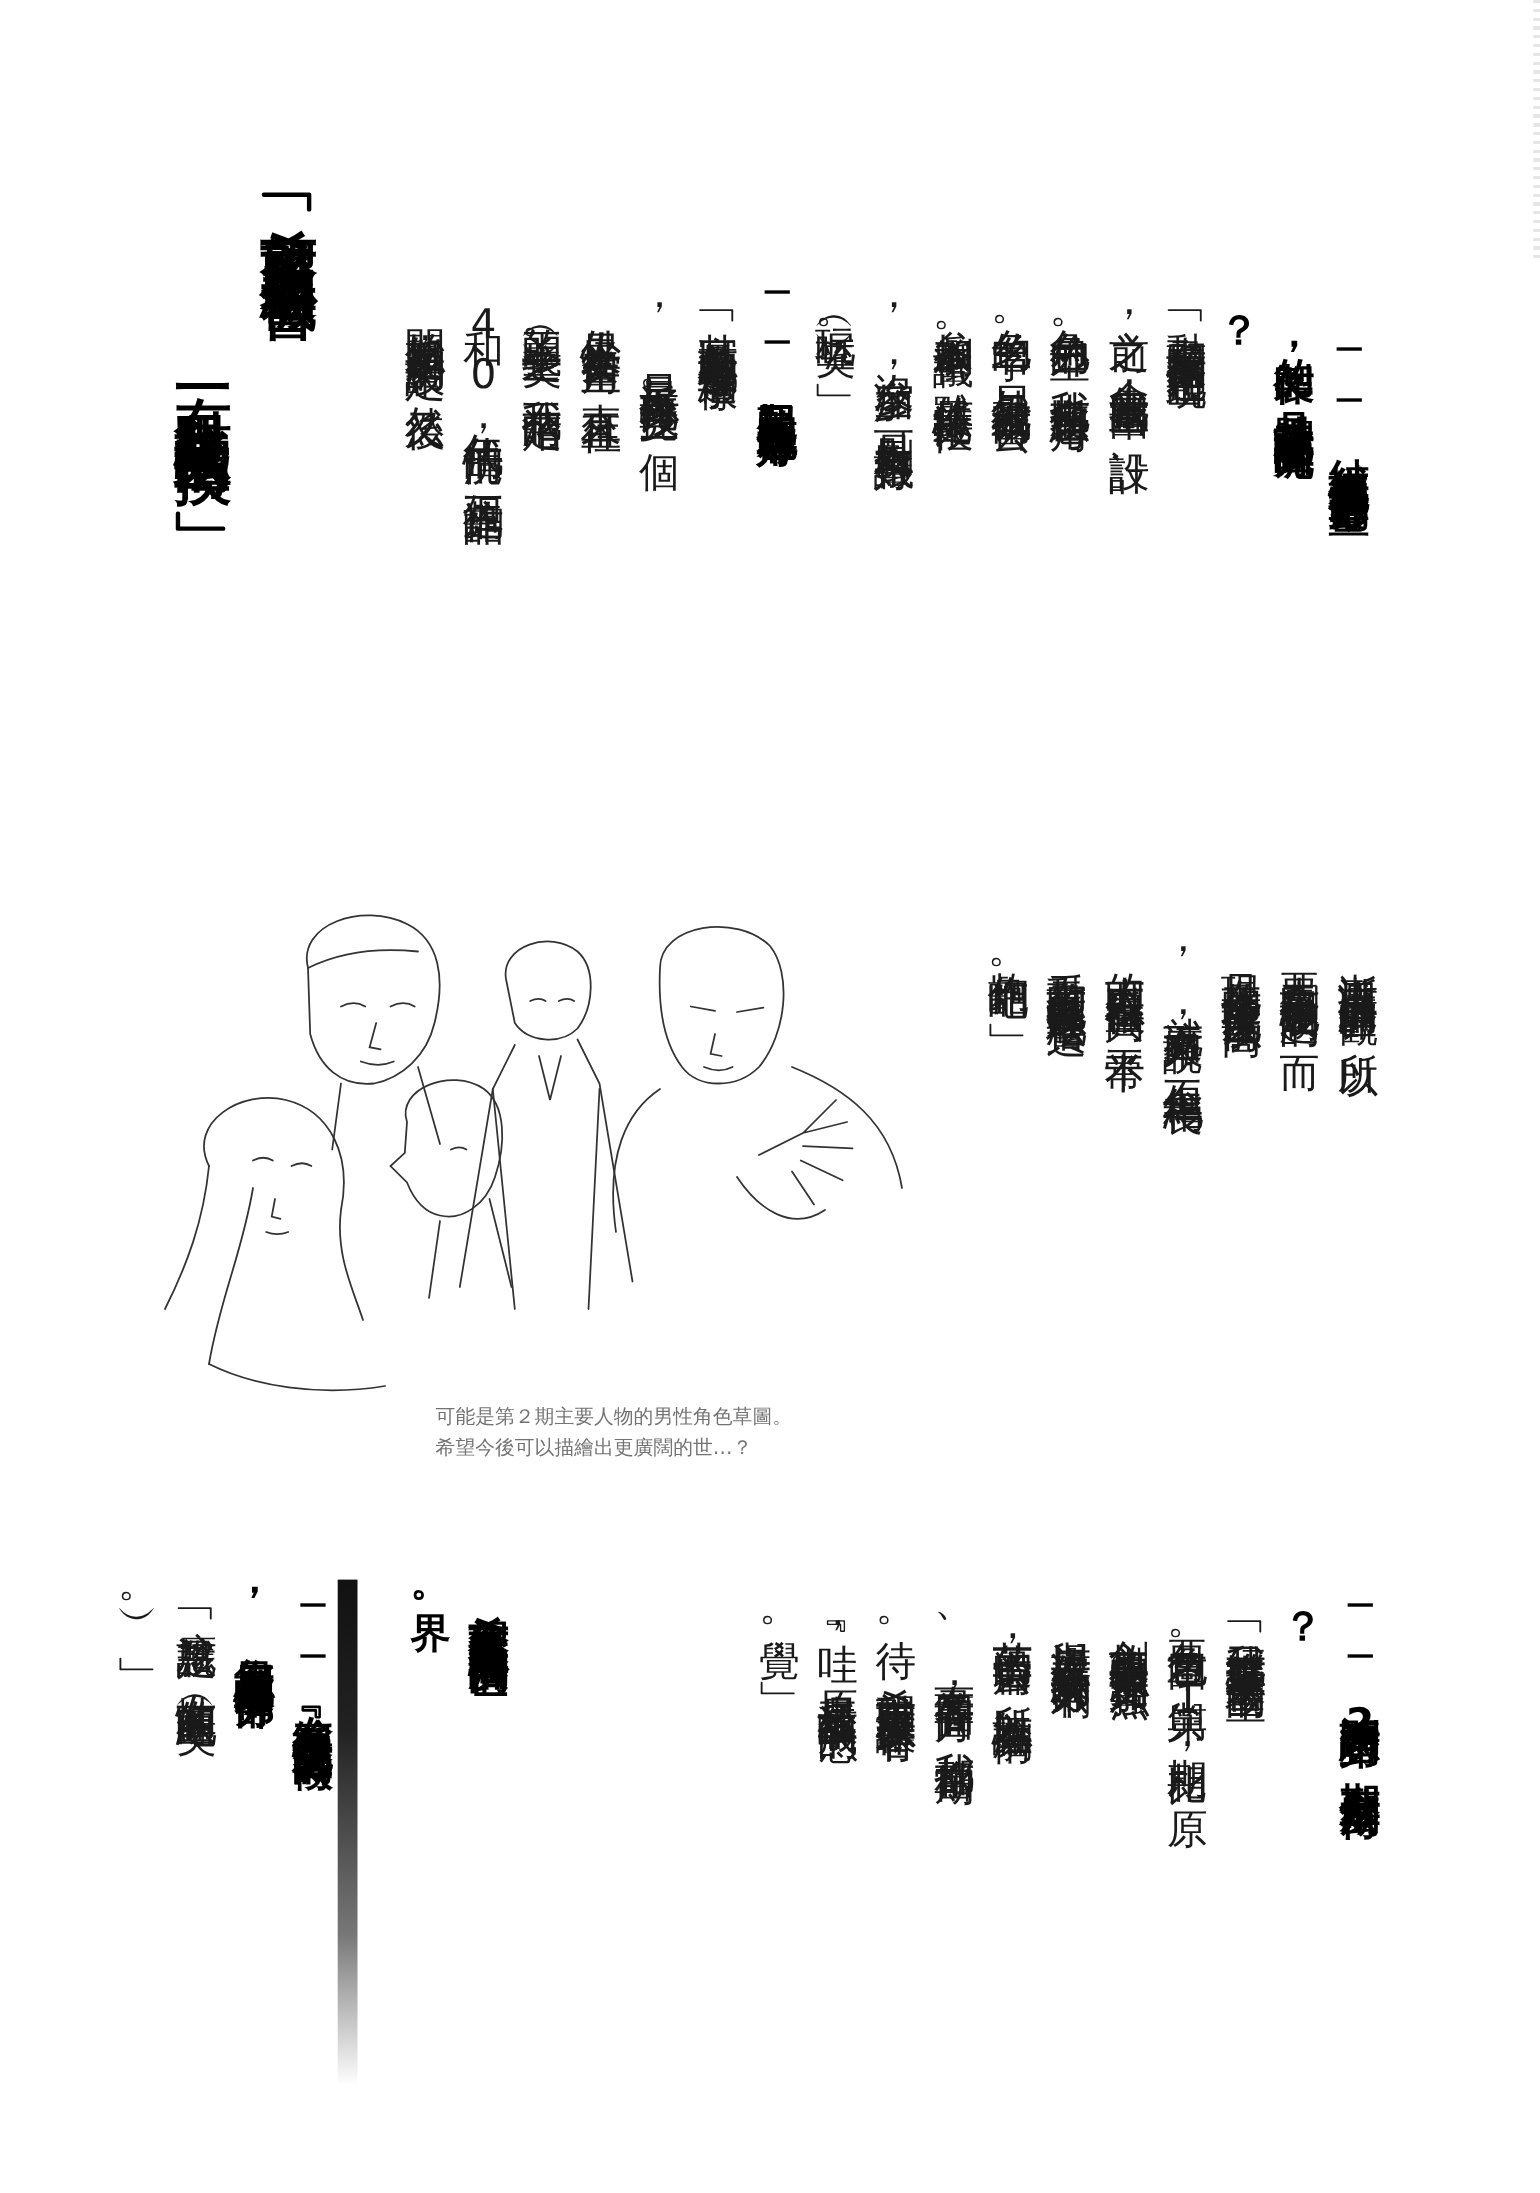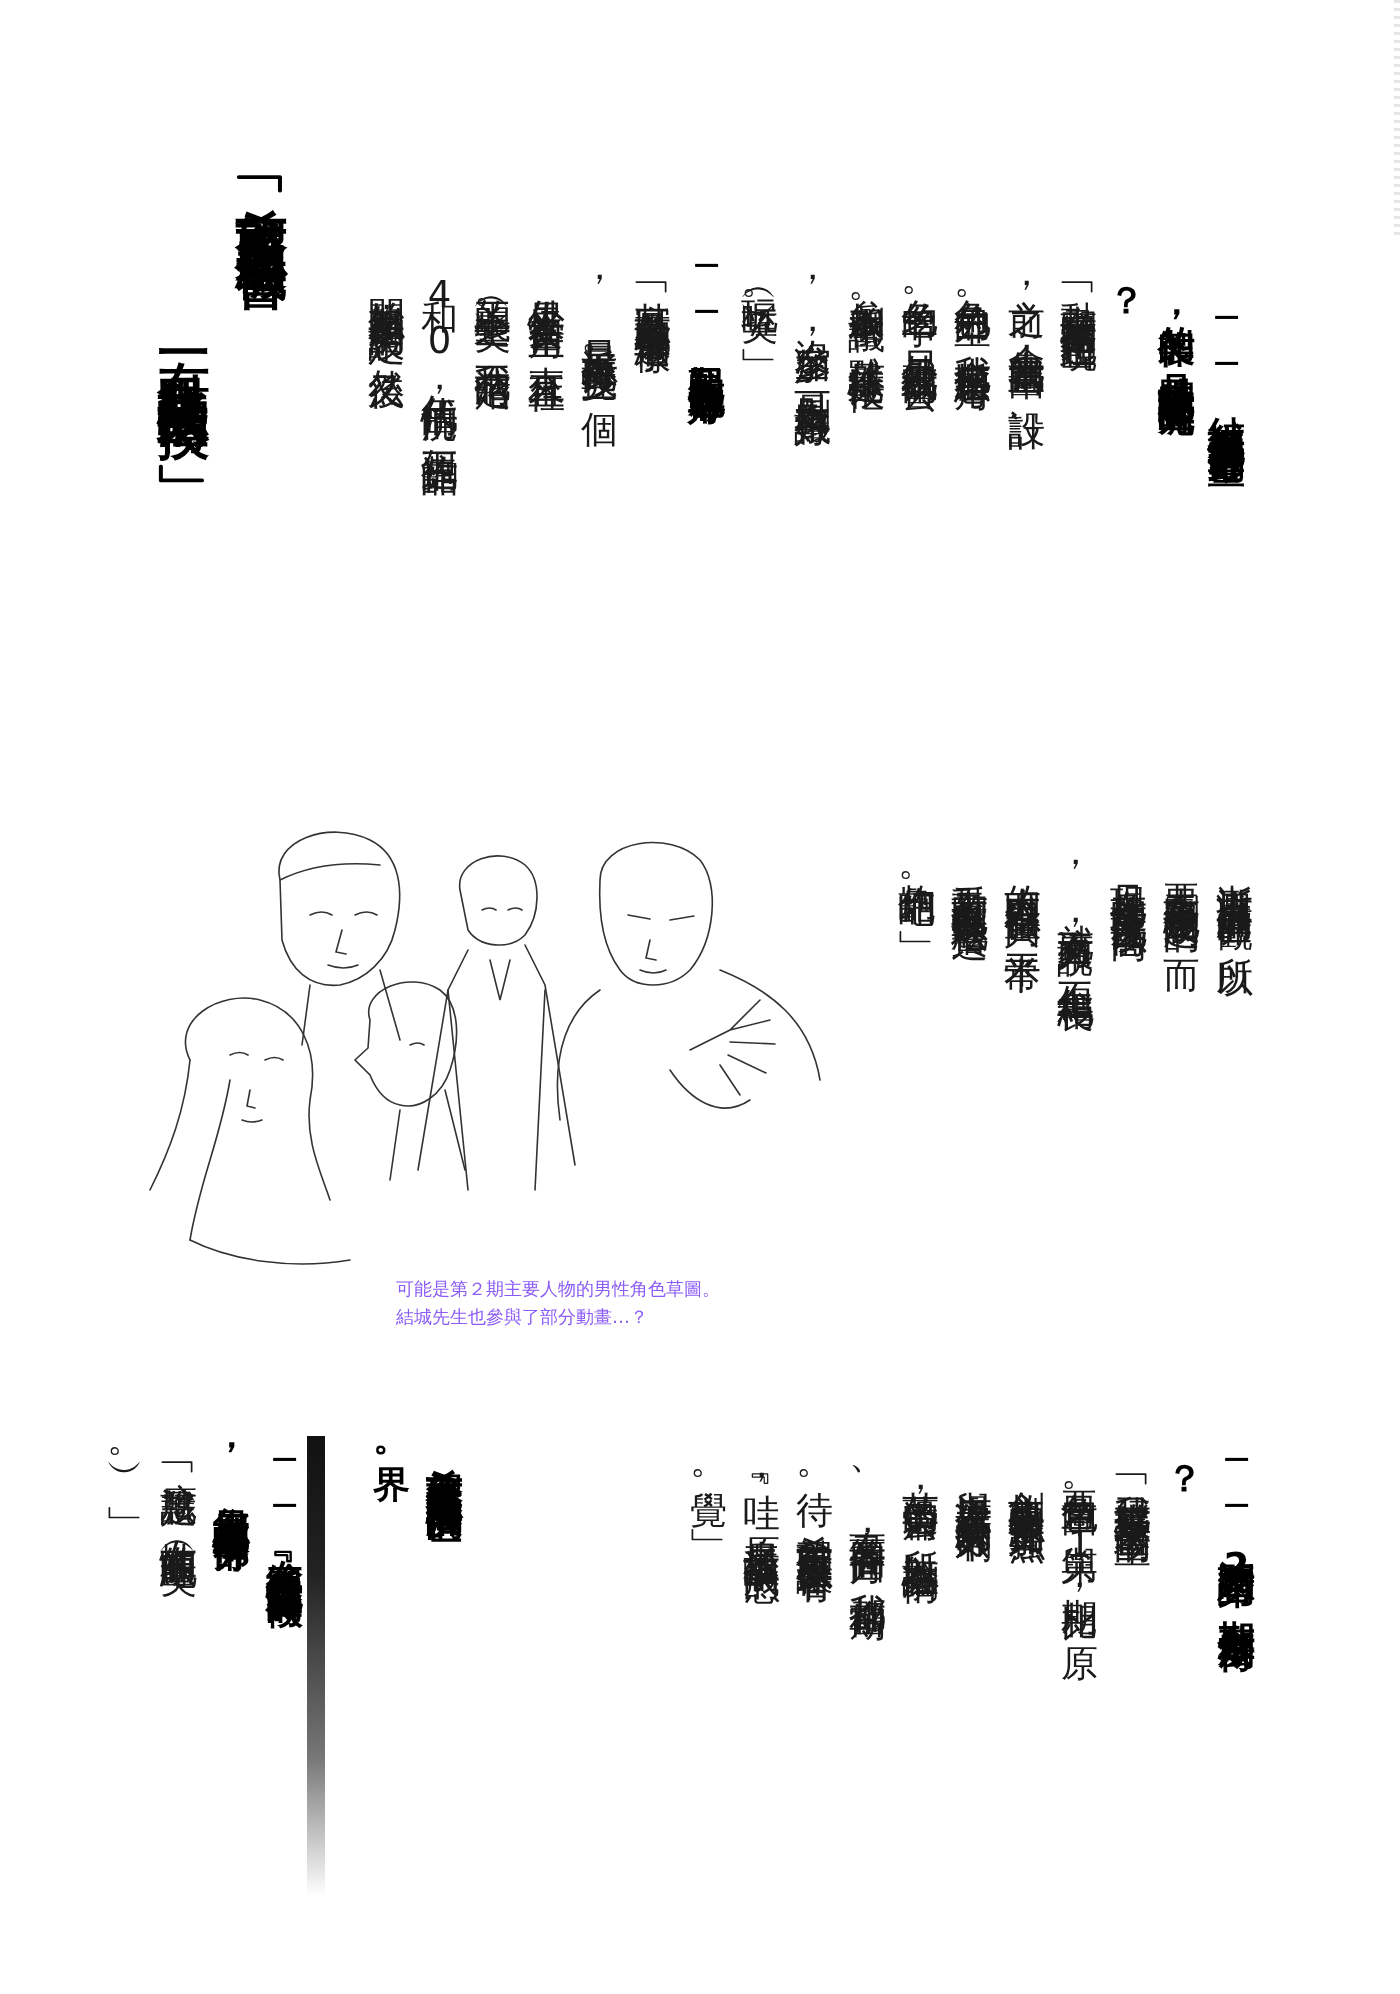--- a/index.html
+++ b/index.html
@@ -10,21 +10,21 @@
   .vcol {
     position:absolute; writing-mode:vertical-rl; text-orientation:upright;
     font-family:"DejaVu Sans", sans-serif; white-space:nowrap;
     font-size:37px; line-height:53px; letter-spacing:3px; color:#1a1a1a;
   }
   .q { font-weight:bold; color:#000; }
   .pull {
     font-family:"DejaVu Serif", serif; font-weight:bold; font-size:52px; letter-spacing:6px; color:#000;
   }
   .caption {
-    position:absolute; left:396px; top:1275px; font-size:18px; line-height:28px; color:#8b5cf6;
+    position:absolute; left:396px; top:1275px; font-size:18px; line-height:28px; color:#737373;
     font-family:"DejaVu Sans", sans-serif;
   }
   .gradbar {
     position:absolute; left:307px; top:1436px; width:18px; height:460px;
     background:linear-gradient(to bottom,#111 0%,#222 30%,#777 70%,#fff 100%);
   }
   .sketch { position:absolute; }
   .edge-marks { position:absolute; right:0; top:0; width:6px; height:240px;
     background:repeating-linear-gradient(to bottom,#ccc 0 3px,#fff 3px 8px); opacity:.5; }
 </style>
@@ -97,21 +97,21 @@
     <path d="M60 240 C55 290 40 330 20 370 M100 260 C90 320 70 360 60 420"></path>
     <path d="M100 235 q10 -5 18 0 M135 240 q10 -5 18 0"></path>
     <path d="M120 270 l-3 16 l8 2"></path>
     <path d="M112 300 q10 4 20 0"></path>
     <path d="M60 420 C100 440 160 450 220 440"></path>
   </g>
 </svg>
 
 <div class="caption">
   <div>可能是第２期主要人物的男性角色草圖。</div>
-  <div>結城先生也參與了部分動畫…？</div>
+  <div>希望今後可以描繪出更廣闊的世…？</div>
 </div>
 
 <div class="vcol q" style="left:1210px; top:1438px;">──請問您對第2期有什麼期待</div>
 <div class="vcol q" style="left:1158px; top:1438px;">？</div>
 
 <div class="vcol" style="left:1106px; top:1462px;">「我已經畫好接下來會登場的重</div>
 <div class="vcol" style="left:1053px; top:1462px;">要角色草圖。與第1期相比，原</div>
 <div class="vcol" style="left:1000px; top:1462px;">創故事的要素似乎會更加強烈。</div>
 <div class="vcol" style="left:947px; top:1462px;">與漫畫原作有接點的部分只剩下</div>
 <div class="vcol" style="left:894px; top:1462px;">芭蒂的過去篇，所以無論在劇情</div>

